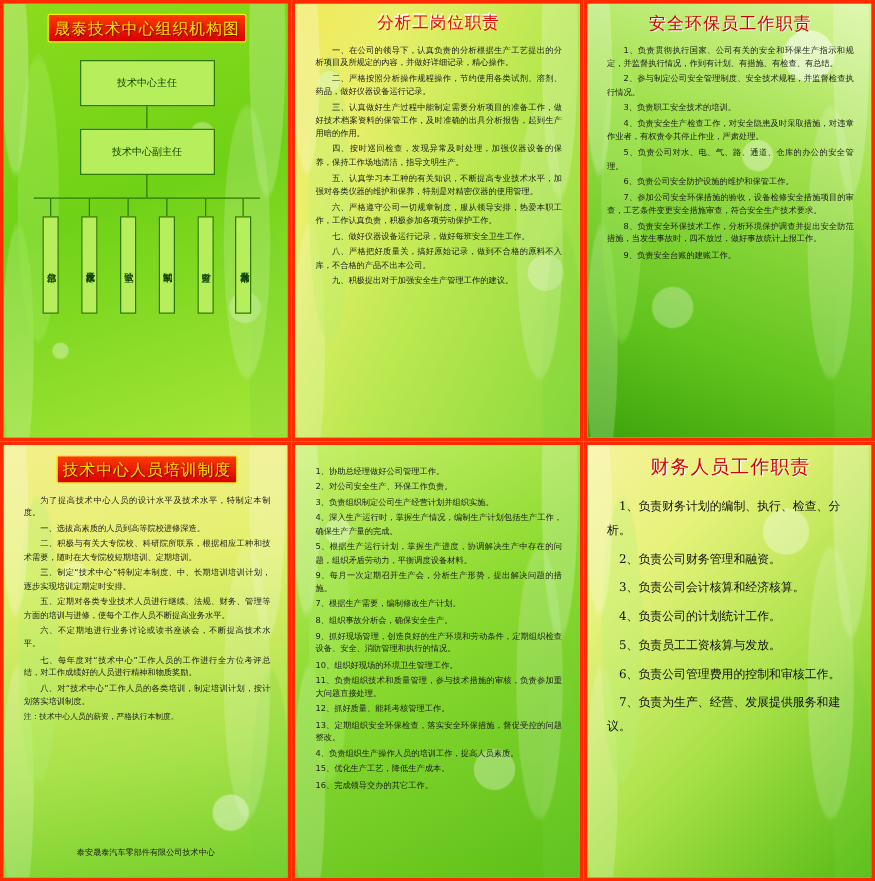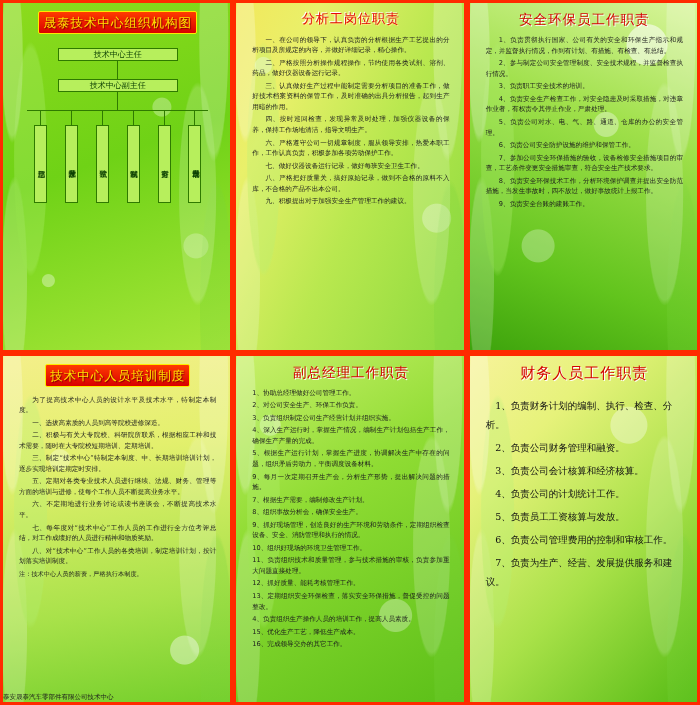--- a/index.html
+++ b/index.html
@@ -133,22 +133,22 @@
     position: relative;
     margin-top: 14px;
     height: calc(100% - 46px);
   }
   .node {
     background: #b7ef5c;
     border: 1px solid #2f7a00;
     color: #0a3d00;
     font-size: 8px;
     text-align: center;
-    padding: 0 0;
-    width: 120px;
+    padding: 12px 0;
+    width: 108px;
     margin: 0 auto;
     font-family: "DejaVu Serif", "Liberation Serif", serif;
   }
   .vline {
     width: 1px; height: 18px; background: #2f7a00; margin: 0 auto;
   }
   .hline {
     height: 1px; background: #2f7a00; margin: 0 8px;
   }
   .leaves {
@@ -174,21 +174,22 @@
   
   .big-list {
     font-size: 9.5px;
     line-height: 2.0;
     color: #111;
     font-family: "DejaVu Serif", "Liberation Serif", serif;
   }
   .big-list p { margin: 0 0 4px 0; text-indent: 1em; }
   .footer-note {
     position: absolute;
-    left: 0; right: 0; bottom: 0;
+    left: 0; right: 0; bottom: 15px;
+    text-align: center;
     font-size: 6.5px;
     color: #1c1c1c;
   }
   .sub-note { font-size: 6.2px; text-indent: 0 !important; }
 </style>
 </head>
 <body>
 
 <div class="sheet">
 
@@ -238,20 +239,21 @@
   <div class="panel p2">
     <div class="deco deco-left"></div>
     <div class="deco deco-right"></div>
     <div class="pad">
       <div class="title title-red">分析工岗位职责</div>
       <div class="body-text" style="margin-top:8px;">
         <p>一、在公司的领导下，认真负责的分析根据生产工艺提出的分析项目及所规定的内容，并做好详细记录，精心操作。</p>
         <p>二、严格按照分析操作规程操作，节约使用各类试剂、溶剂、药品，做好仪器设备运行记录。</p>
         <p>三、认真做好生产过程中能制定需要分析项目的准备工作，做好技术档案资料的保管工作，及时准确的出具分析报告，起到生产用暗的作用。</p>
         <p>四、按时巡回检查，发现异常及时处理，加强仪器设备的保养，保持工作场地清洁，指导文明生产。</p>
+        <p>五、认真学习本工种的有关知识，不断提高专业技术水平，加强对各类仪器的维护和保养，特别是对精密仪器的使用管理。</p>
         <p>六、严格遵守公司一切规章制度，服从领导安排，热爱本职工作，工作认真负责，积极参加各项劳动保护工作。</p>
         <p>七、做好仪器设备运行记录，做好每班安全卫生工作。</p>
         <p>八、严格把好质量关，搞好原始记录，做到不合格的原料不入库，不合格的产品不出本公司。</p>
         <p>九、积极提出对于加强安全生产管理工作的建议。</p>
       </div>
     </div>
   </div>
 
   <div class="panel p3">
     <div class="deco deco-left"></div>
@@ -291,21 +293,20 @@
         <p class="sub-note">注：技术中心人员的薪资，严格执行本制度。</p>
       </div>
       <div class="footer-note">泰安晟泰汽车零部件有限公司技术中心</div>
     </div>
   </div>
 
   <div class="panel p5">
     <div class="deco deco-left"></div>
     <div class="deco deco-right"></div>
     <div class="pad">
-      <div class="title title-darkred">副总经理工作职责</div>
       <div class="body-text" style="margin-top:8px;">
         <p class="noindent">1、协助总经理做好公司管理工作。</p>
         <p class="noindent">2、对公司安全生产、环保工作负责。</p>
         <p class="noindent">3、负责组织制定公司生产经营计划并组织实施。</p>
         <p class="noindent">4、深入生产运行时，掌握生产情况，编制生产计划包括生产工作，确保生产产量的完成。</p>
         <p class="noindent">5、根据生产运行计划，掌握生产进度，协调解决生产中存在的问题，组织矛盾劳动力，平衡调度设备材料。</p>
         <p class="noindent">9、每月一次定期召开生产会，分析生产形势，提出解决问题的措施。</p>
         <p class="noindent">7、根据生产需要，编制修改生产计划。</p>
         <p class="noindent">8、组织事故分析会，确保安全生产。</p>
         <p class="noindent">9、抓好现场管理，创造良好的生产环境和劳动条件，定期组织检查设备、安全、消防管理和执行的情况。</p>

